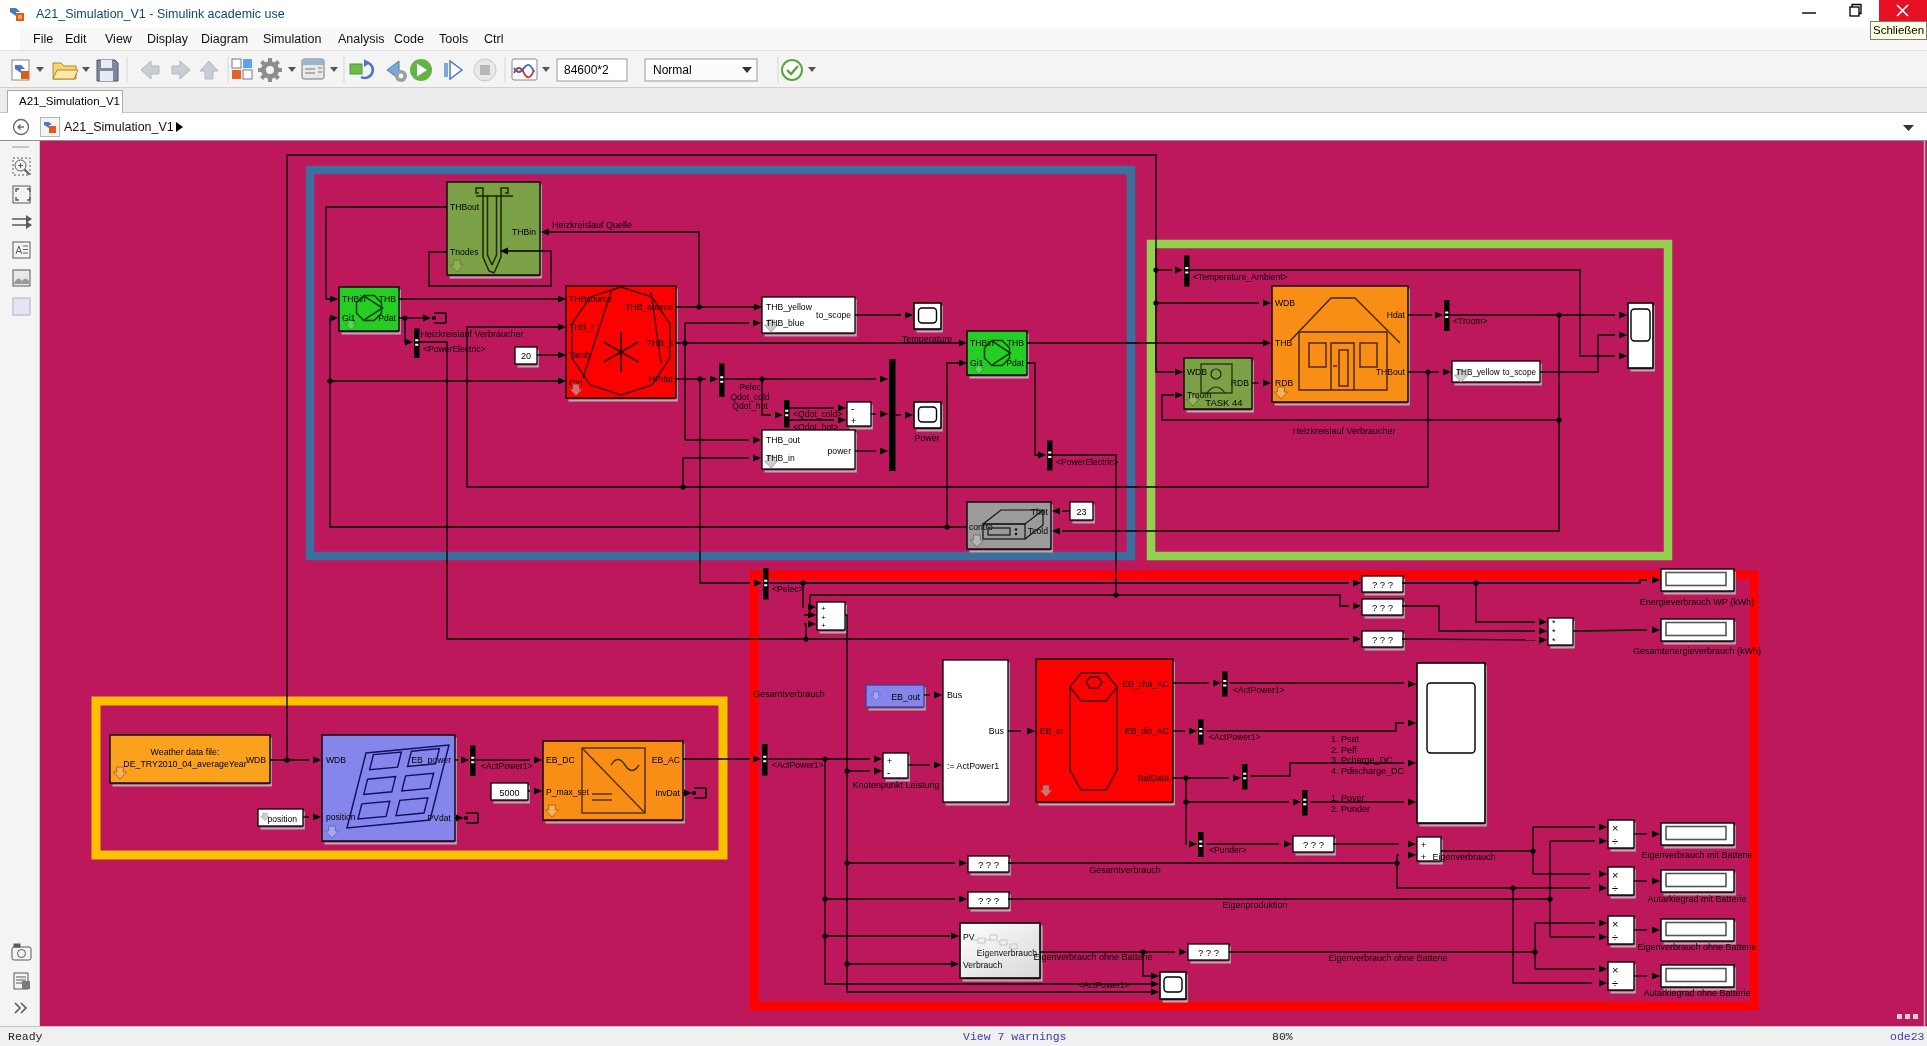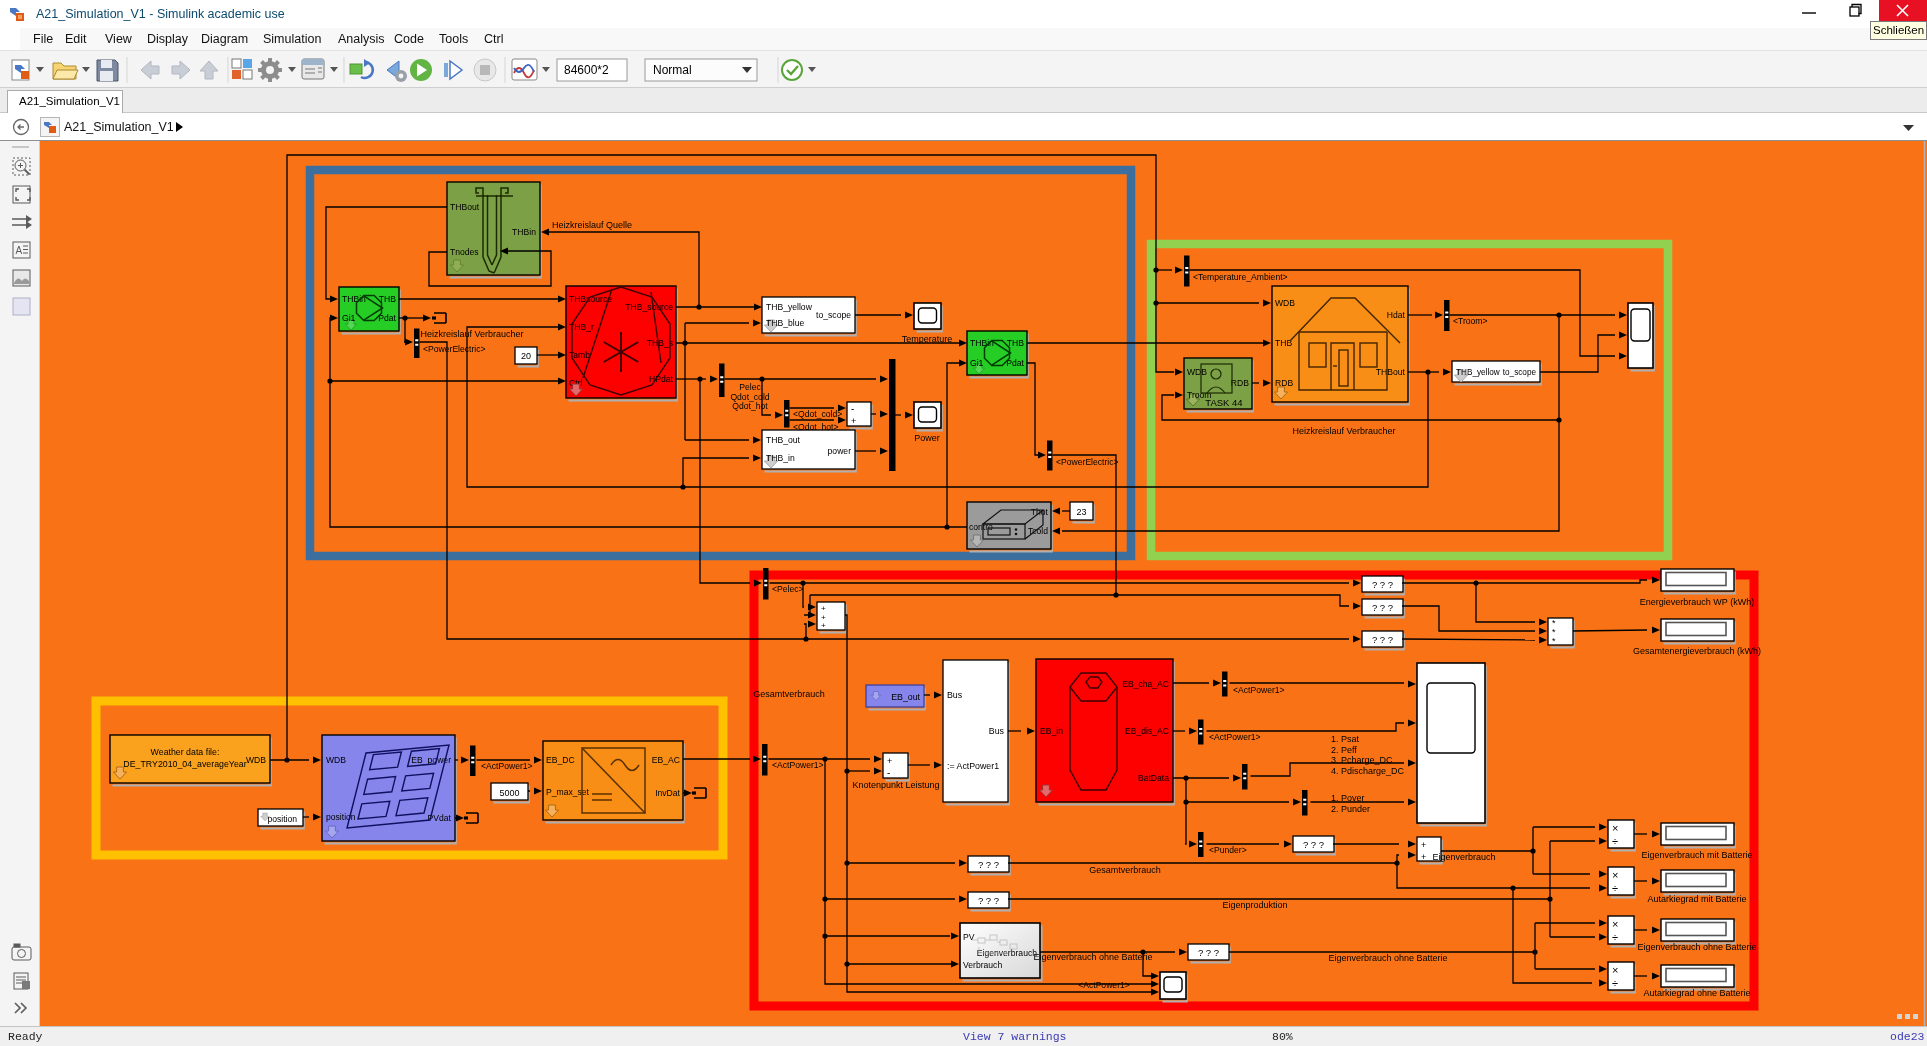--- a/index.html
+++ b/index.html
@@ -8,21 +8,21 @@
 #titletext { left:36px; top:7px; font-size:12.5px; color:#0c4a6e;text-align:right; }
 #menubar { left:0; top:28px; width:1927px; height:22px; background:#f8f8f8;margin-left:20px; }
 .menu { position:absolute; top:4px; font-size:12.5px; color:#111; }
 #toolbar { left:0; top:50px; width:1927px; height:38px; background:#f4f4f4; border-top:1px solid #e2e2e2; border-bottom:1px solid #cfcfcf;text-decoration:underline; }
 #tabbar { left:0; top:88px; width:1927px; height:25px; background:#ececec; border-bottom:1px solid #c8c8c8; }
 #tab { position:absolute; left:7px; top:2px; width:116px; height:23px; background:#fff;
        border:1px solid #ababab; border-bottom:none; font-size:11.5px; padding:4px 0 0 11px; }
 #crumbbar { left:0; top:113px; width:1927px; height:28px; background:#fff; border-bottom:1px solid #8f8f8f; }
 #palette { left:0; top:141px; width:40px; height:885px; background:#f4f4f4; border-right:1px solid #cfcfcf; }
 #statusbar { left:0; top:1026px; width:1927px; height:20px; background:#f0f0f0; border-top:1px solid #c4c4c4; font-size:11.5px; color:#222;font-family:Liberation Mono, monospace; }
-#canvaswrap { left:40px; top:141px; width:1887px; height:885px; background:#f97316; }
+#canvaswrap { left:40px; top:141px; width:1887px; height:885px; background:#be185d; }
 .winbtn { position:absolute; top:0; height:21px; }
 #tooltip { position:absolute; left:1870px; top:21px; width:57px; height:19px; background:#ffffe1;
   border:1px solid #7a7a7a; font-size:11.5px; padding:2px 0 0 2px; z-index:5; }
 </style></head><body>
 
 <div class="abs" id="titlebar">
  <svg class="abs" style="left:8px;top:5px" width="18" height="18" viewBox="0 0 18 18">
    <path d="M2,3 h6 l4,4 h-4 v4 l-6,-4 z" fill="#4a78c4"></path>
    <rect x="8" y="8" width="8" height="8" fill="#e05c14"></rect>
    <rect x="10" y="10" width="4" height="4" fill="#f0a060"></rect>

